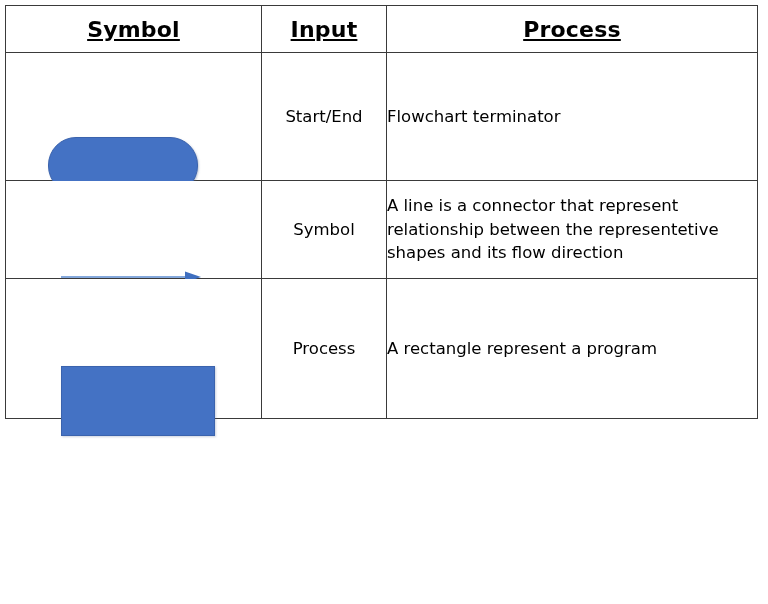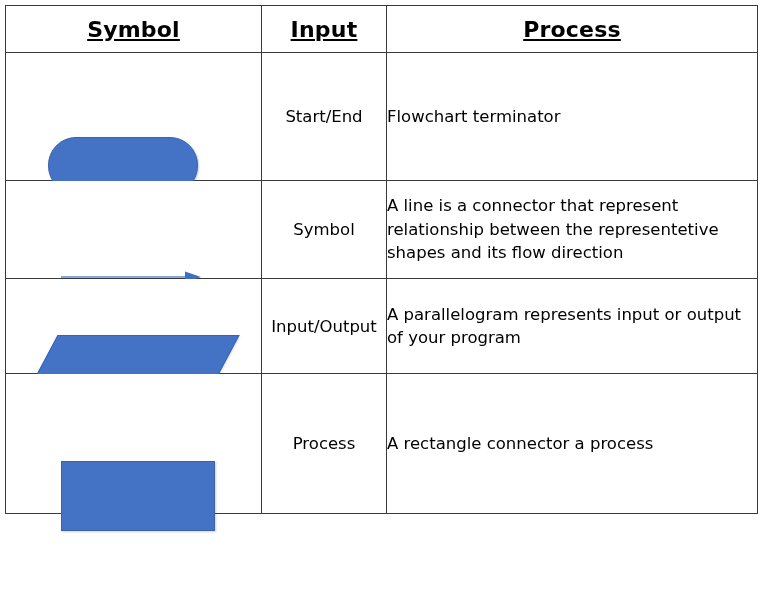--- a/index.html
+++ b/index.html
@@ -184,37 +184,28 @@
             <svg class="shape-arrow" viewBox="0 0 140 14">
               <line x1="0" y1="7" x2="126" y2="7" stroke="#5B8BD0" stroke-width="1.6"></line>
               <polygon points="124,1.5 140,7 124,12.5" fill="#3f6fc0"></polygon>
             </svg>
           </div>
         </td>
         <td class="name-cell">Symbol</td>
         <td class="func-cell">A line is a connector that represent relationship between the representetive shapes and its flow direction</td>
       </tr>
 
-      <tr class="r-io">
-        <td class="symbol-cell">
-          <div class="shape-wrap">
-            <div class="shape-parallelogram"></div>
-          </div>
-        </td>
-        <td class="name-cell">Input/Output</td>
-        <td class="func-cell">A parallelogram represents input or output of your program</td>
-      </tr>
 
       <tr class="r-process">
         <td class="symbol-cell">
           <div class="shape-wrap">
             <div class="shape-rect"></div>
           </div>
         </td>
         <td class="name-cell">Process</td>
-        <td class="func-cell">A rectangle connector a process</td>
+        <td class="func-cell">A rectangle represent a program</td>
       </tr>
 
 
     </tbody>
   </table>
 
 </div>
 
 </body></html>

